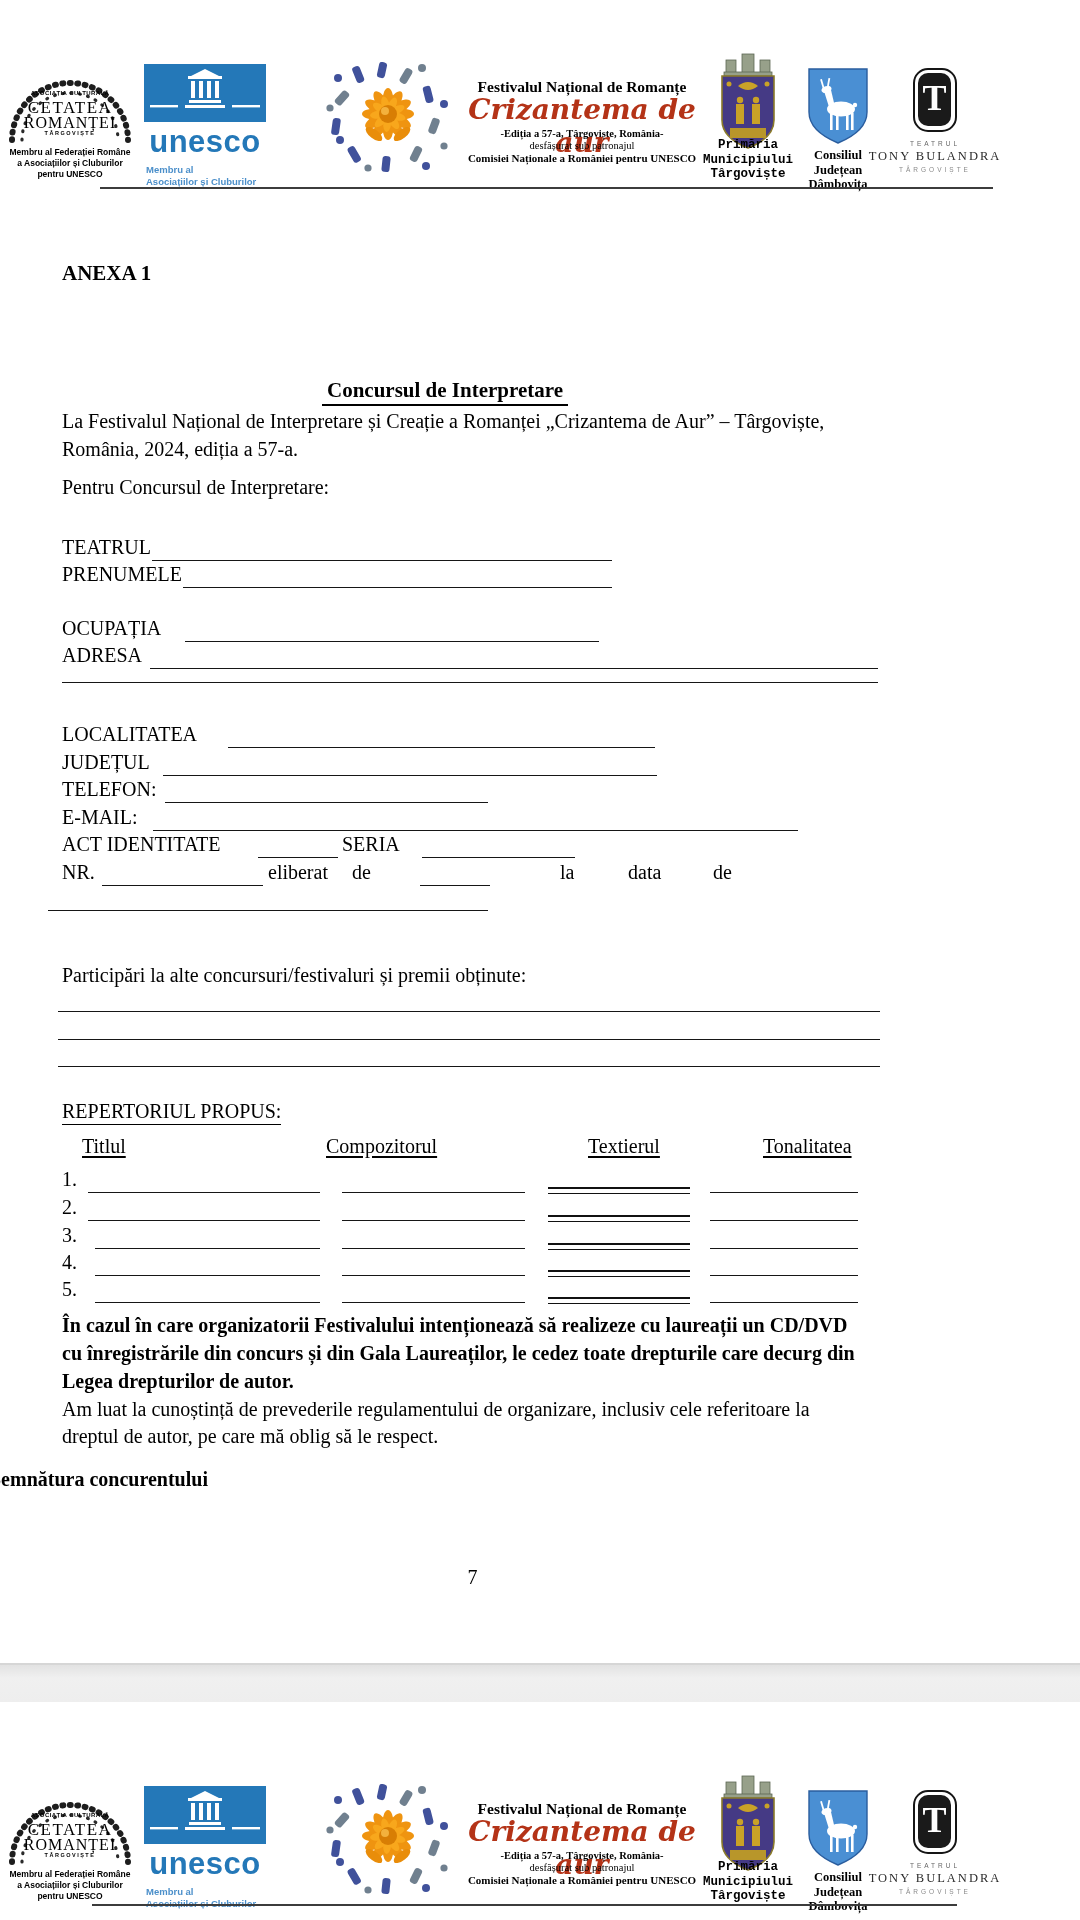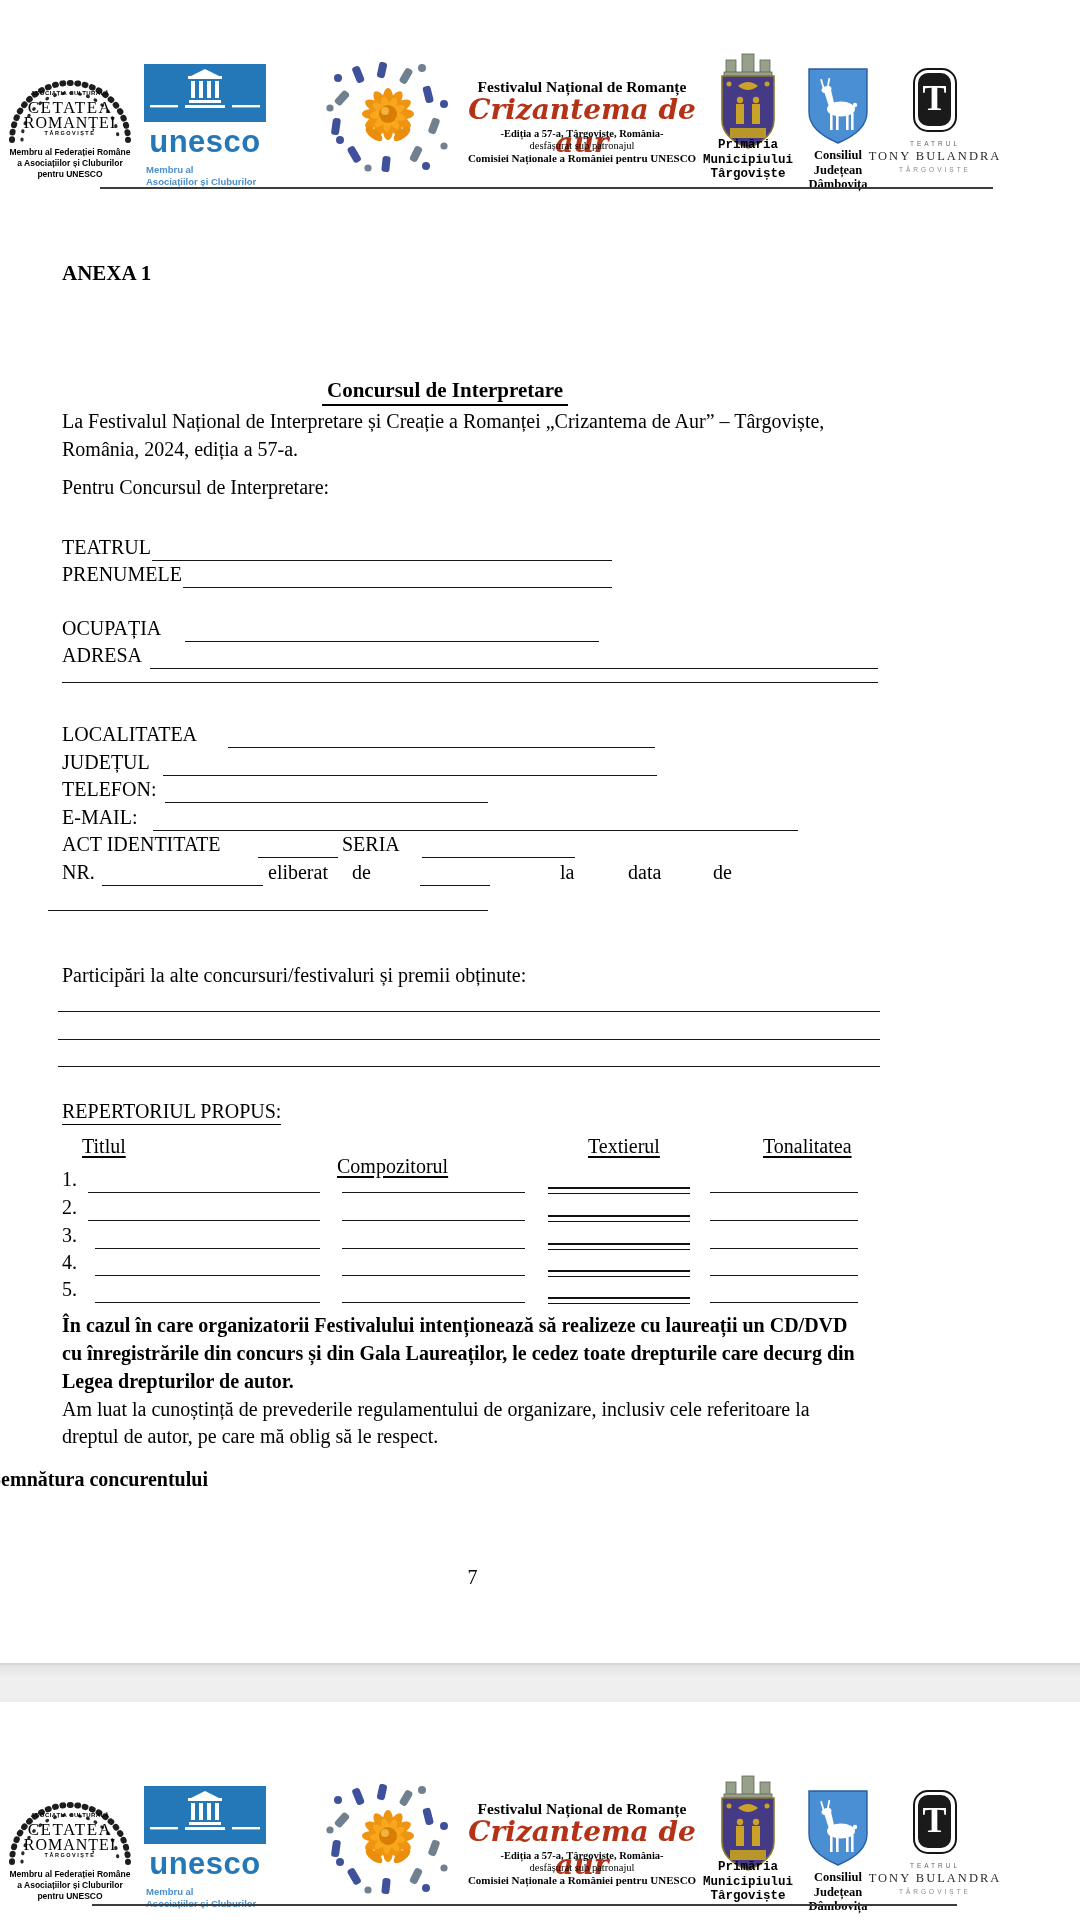--- a/index.html
+++ b/index.html
@@ -326,21 +326,21 @@
     </div>
     <div class="sline" style="top:1011px;left:58px;width:822px;"></div>
     <div class="sline" style="top:1039px;left:58px;width:822px;"></div>
     <div class="sline" style="top:1066px;left:58px;width:822px;"></div>
 
     <div class="trow" style="top:1100px;">
       <span class="lbl rep-title" style="left:62px;">REPERTORIUL PROPUS:</span>
     </div>
     <div class="trow" style="top:1135px;">
       <span class="colhead" style="left:82px;">Titlul</span>
-      <span class="colhead" style="left:337px;margin-top:20px;">Compozitorul</span>
+      <span class="colhead" style="left:326px;">Compozitorul</span>
       <span class="colhead" style="left:588px;">Textierul</span>
       <span class="colhead" style="left:763px;">Tonalitatea</span>
     </div>
 
     <div class="trow" style="top:1168px;">
       <span class="lbl" style="left:62px;">1.</span>
       <span class="bline" style="left:88px;width:232px;"></span>
       <span class="bline" style="left:342px;width:183px;"></span>
       <span class="dline" style="left:548px;width:142px;"></span>
       <span class="bline" style="left:710px;width:148px;"></span>

